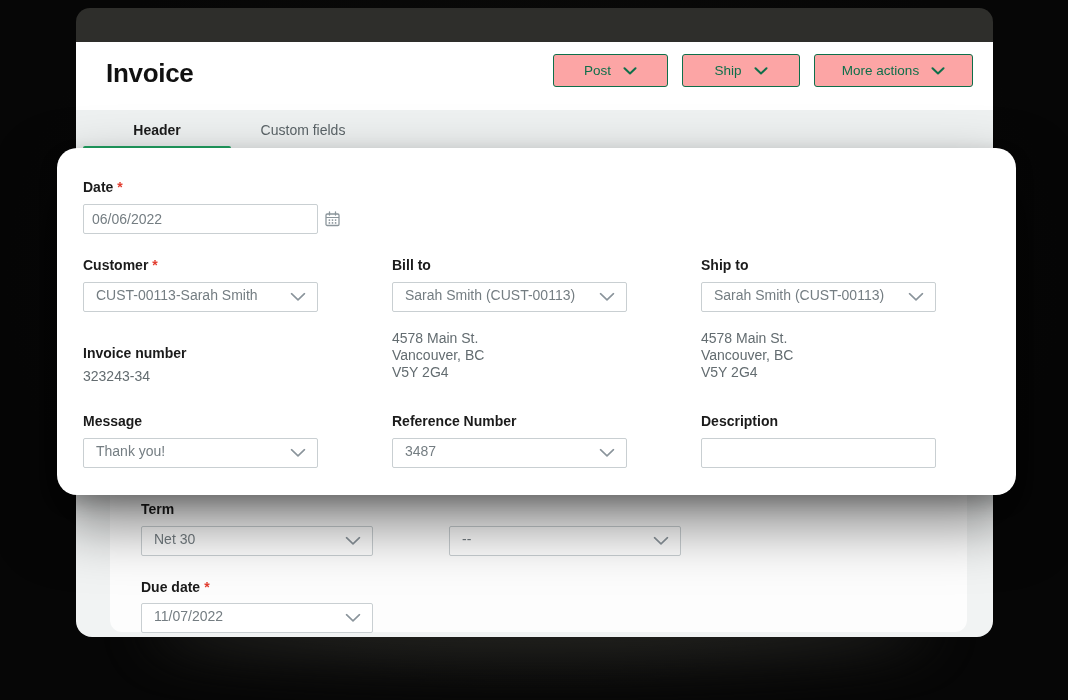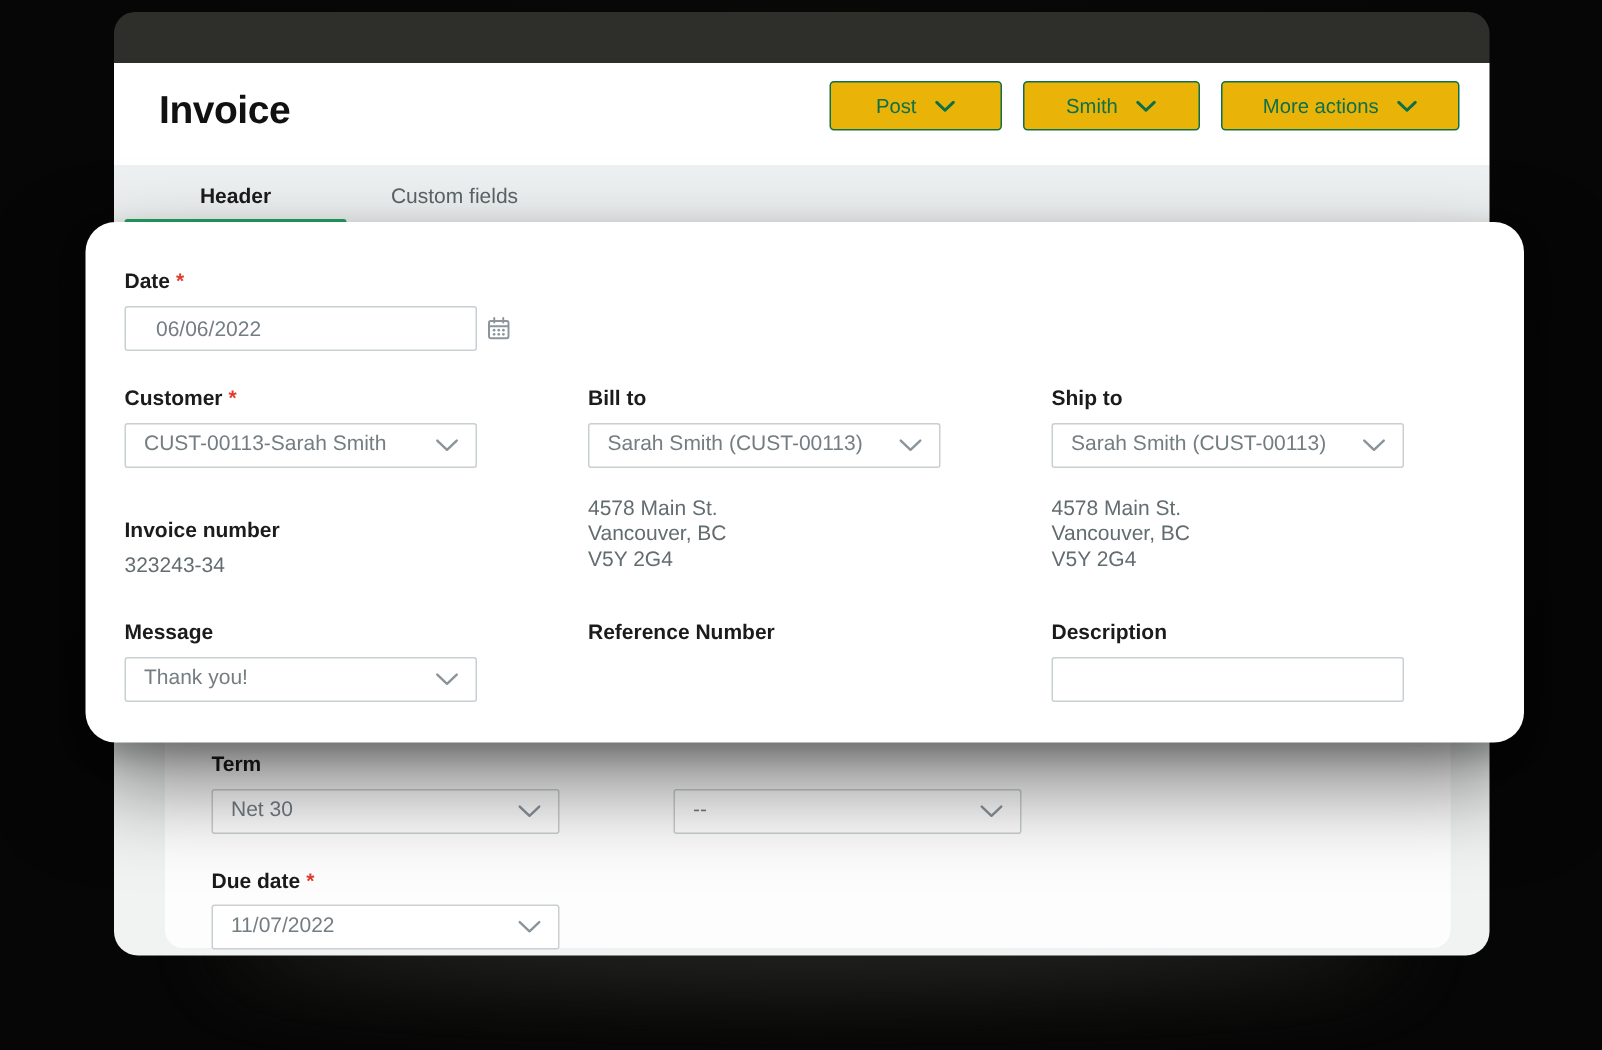--- a/index.html
+++ b/index.html
@@ -15,21 +15,21 @@
     background:#34342f;border-radius:50%;filter:blur(28px);opacity:.75;
   }
   
   .window{position:absolute;left:76px;top:8px;width:917px;height:629px;z-index:1;}
   .win-topbar{height:34px;background:#2e2e2b;border-radius:14px 14px 0 0;}
   .win-header{position:relative;height:68px;background:#ffffff;}
   .page-title{position:absolute;left:30px;top:16px;font-size:26px;font-weight:700;color:#111;letter-spacing:-.3px;}
   .toolbar{position:absolute;right:20px;top:12px;display:flex;gap:14px;}
   .btn{
     display:flex;align-items:center;justify-content:center;gap:12px;
-    height:31px;padding:0 14px;background:#eab308;border:1.5px solid #0e6f4a;
+    height:31px;padding:0 14px;background:#fca5a5;border:1.5px solid #0e6f4a;
     border-radius:3px;color:#0e6f4a;font-size:13.5px;cursor:pointer;white-space:nowrap;
   }
   .btn-post{width:85px;}.btn-draft{width:88px;}.btn-more{width:129px;}
   .win-tabbar{position:relative;height:40px;background:#eef1f1;padding-left:40px;}
   .tab{position:absolute;top:0;height:40px;display:flex;align-items:center;justify-content:center;font-size:14px;cursor:pointer;}
   .tab-header{left:7px;width:148px;font-weight:700;color:#1b1b1b;}
   .tab-custom{left:162px;width:130px;color:#5b6468;}
   .tab-underline{position:absolute;left:7px;bottom:0;width:148px;height:4px;background:#21a363;border-radius:2px 2px 0 0;}
   .win-content{position:relative;height:487px;background:#f1f3f3;border-radius:0 0 16px 16px;}
   .inner-panel{
@@ -46,21 +46,21 @@
   .fld-label{position:absolute;font-size:14px;font-weight:700;color:#1b1b1b;white-space:nowrap;}
   .req{color:#e23c2e;margin-left:4px;font-weight:700;}
   .dd{
     position:absolute;height:30px;background:#fff;border:1px solid #c9cfd2;border-radius:2px;
     display:flex;align-items:center;padding:0 34px 4px 12px;box-sizing:border-box;
     font-size:14px;color:#747d82;cursor:pointer;white-space:nowrap;overflow:hidden;
   }
   .dd .chev{position:absolute;right:11px;top:50%;transform:translateY(-50%);display:flex;}
   .tinput{
     position:absolute;height:30px;background:#fff;border:1px solid #c9cfd2;border-radius:2px;
-    box-sizing:border-box;padding:0 30px 0 20px;font-size:14px;color:#747d82;
+    box-sizing:border-box;padding:0 30px 0 8px;font-size:14px;color:#747d82;
     font-family:"Liberation Sans",sans-serif;outline:none;
   }
   .cal{position:absolute;top:50%;transform:translateY(-50%);right:10px;display:flex;cursor:pointer;}
   .ro-value{position:absolute;font-size:14px;color:#636c70;white-space:nowrap;}
   .addr{position:absolute;font-size:14px;color:#636c70;line-height:17px;}
 </style>
 </head>
 <body>
 
 <div class="stage">
@@ -74,21 +74,21 @@
       <div class="toolbar">
         <div class="btn btn-post">
           <span>Post</span>
           <span>
             <svg width="14" height="8" viewBox="0 0 14 8">
                 <path d="M1.5 1.2 L7 6.5 L12.5 1.2" fill="none" stroke="#0e6f4a" stroke-width="2" stroke-linecap="round" stroke-linejoin="round"></path>
               </svg>
           </span>
         </div>
         <div class="btn btn-draft">
-          <span>Smith</span>
+          <span>Ship</span>
           <span>
             <svg width="14" height="8" viewBox="0 0 14 8">
                 <path d="M1.5 1.2 L7 6.5 L12.5 1.2" fill="none" stroke="#0e6f4a" stroke-width="2" stroke-linecap="round" stroke-linejoin="round"></path>
               </svg>
           </span>
         </div>
         <div class="btn btn-more">
           <span>More actions</span>
           <span>
             <svg width="14" height="8" viewBox="0 0 14 8">
@@ -230,19 +230,27 @@
       <span class="chev">
         <svg width="16" height="9" viewBox="0 0 16 9">
             <path d="M1.5 1.2 L8 7.4 L14.5 1.2" fill="none" stroke="#8a949b" stroke-width="1.6" stroke-linecap="round" stroke-linejoin="round"></path>
           </svg>
       </span>
     </div>
 
     <div class="fld-label" style="left:335px;top:265px;">
       <span>Reference Number</span>
     </div>
+    <div class="dd" style="left:335px;top:290px;width:235px;">
+      <span>3487</span>
+      <span class="chev">
+        <svg width="16" height="9" viewBox="0 0 16 9">
+            <path d="M1.5 1.2 L8 7.4 L14.5 1.2" fill="none" stroke="#8a949b" stroke-width="1.6" stroke-linecap="round" stroke-linejoin="round"></path>
+          </svg>
+      </span>
+    </div>
 
     <div class="fld-label" style="left:644px;top:265px;">
       <span>Description</span>
     </div>
     <input class="tinput" style="left: 644px; top: 290px; width: 235px; padding-right: 12px;" value="">
   </div>
 </div>
 
 </body></html>

